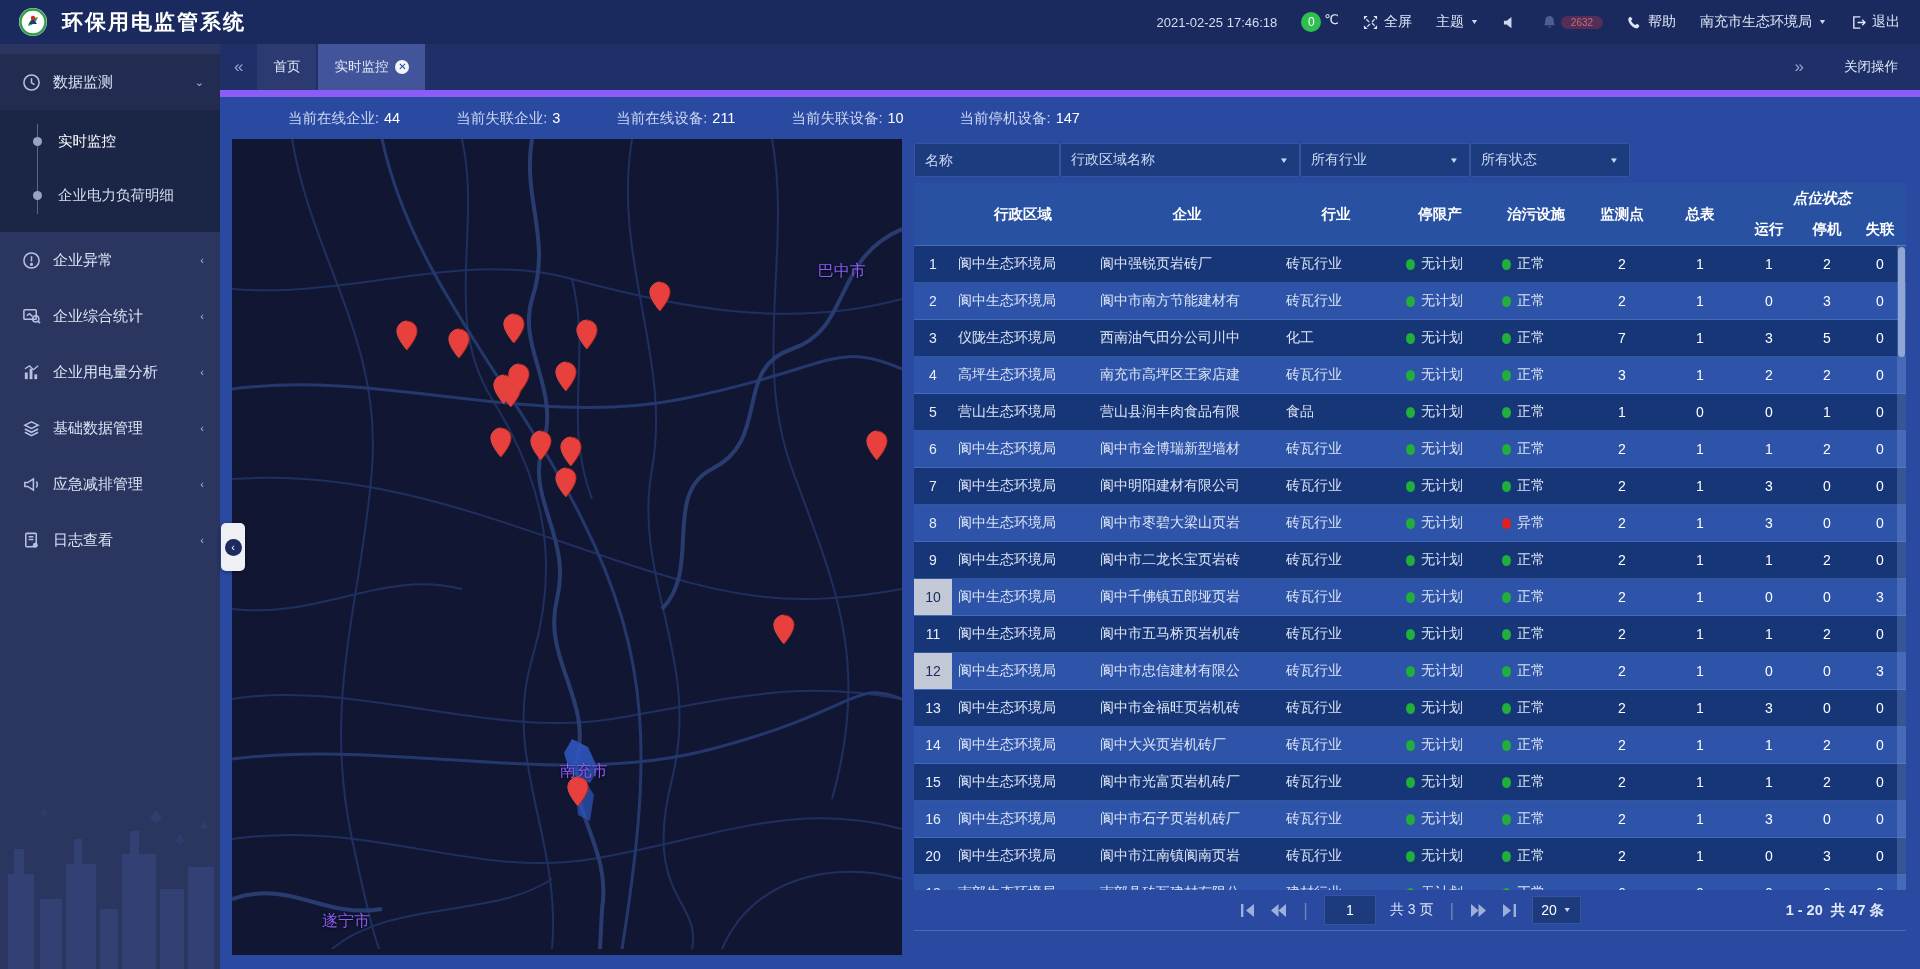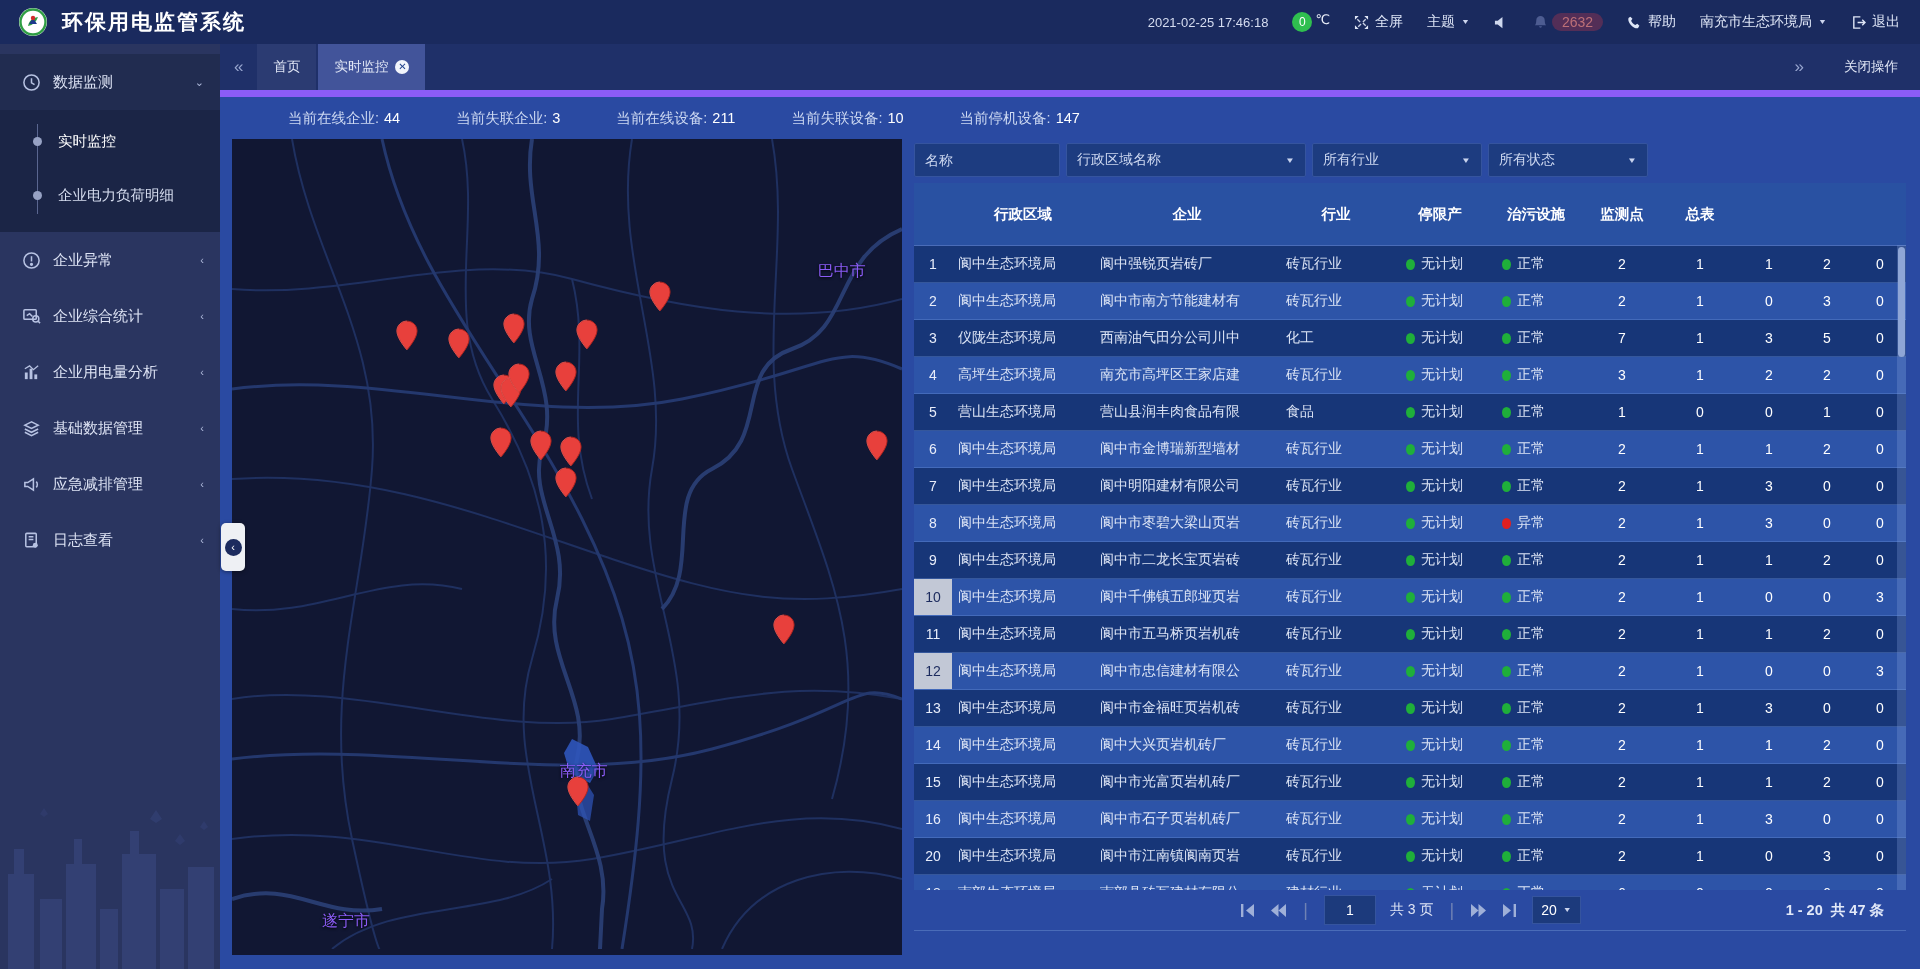--- a/index.html
+++ b/index.html
@@ -12,21 +12,21 @@
   .app-title{font-size:21px;font-weight:bold;letter-spacing:2px;color:#fff;}
   .hdr-right{margin-left:auto;display:flex;align-items:center;gap:24px;padding-right:20px;font-size:14px;}
   .hdr-item{display:flex;align-items:center;gap:6px;color:#dfe6f7;cursor:pointer;white-space:nowrap;}
   .dtime{font-size:13px;color:#d5dcf0;}
   .temp{display:flex;align-items:flex-start;gap:3px;}
   .temp-badge{width:20px;height:20px;border-radius:50%;background:#2fbf4f;color:#fff;font-size:12px;
     display:flex;align-items:center;justify-content:center;}
   .temp-unit{font-size:13px;color:#eef2fb;}
   .caret{font-size:9px;color:#cdd6ee;transform:scaleY(.8);}
   .bell-wrap{display:flex;align-items:center;gap:4px;opacity:.85;}
-  .badge-pill{background:#5e2f56;color:#d97c7c;font-size:14px;border-radius:9px;padding:1px 10px;}
+  .badge-pill{background:#5e2f56;color:#d97c7c;font-size:10px;border-radius:9px;padding:1px 10px;}
   .hicon{width:15px;height:15px;display:inline-block;}
   
   .body-row{flex:1;display:flex;min-height:0;}
   
   .side{width:220px;flex:0 0 220px;background:#2a3560;position:relative;overflow:hidden;color:#dde3f4;}
   .side-inner{position:relative;z-index:2;padding-top:10px;}
   .sgroup{height:56px;display:flex;align-items:center;padding:0 16px 0 22px;font-size:15px;cursor:pointer;gap:12px;}
   .sgroup .gchev{margin-left:auto;font-size:11px;color:#aeb9da;}
   .sgroup .sicon{width:19px;height:19px;color:#b7c2e2;flex:0 0 auto;}
   .sgroup.open{background:#212c50;}
@@ -62,21 +62,21 @@
   .city{position:absolute;transform:translate(-50%,-50%);color:#8b5cf6;font-size:16px;
     text-shadow:0 1px 3px #000;white-space:nowrap;pointer-events:none;}
   .pin{position:absolute;width:23px;height:31px;transform:translate(-50%,-100%);cursor:pointer;}
   .handle{position:absolute;left:-11px;top:calc(50% - 24px);width:24px;height:48px;background:#eef0f4;
     border-radius:5px;display:flex;align-items:center;justify-content:center;cursor:pointer;z-index:5;
     box-shadow:0 1px 4px rgba(0,0,0,.4);}
   .handle .hc{width:17px;height:17px;border-radius:50%;background:#1c2b5e;color:#fff;font-size:11px;
     display:flex;align-items:center;justify-content:center;}
   
   .panel{flex:1;display:flex;flex-direction:column;min-width:0;}
-  .filters{height:34px;flex:0 0 34px;display:flex;gap:6px;margin:4px 0 6px 0;}
+  .filters{height:34px;flex:0 0 34px;display:flex;margin:4px 0 6px 0;}
   .fbox{background:#1d3c80;border:1px solid #35549e;color:#cdd8f0;font-size:14px;display:flex;
     align-items:center;padding:0 10px;border-radius:2px;cursor:pointer;}
   .fbox .fcaret{margin-left:auto;font-size:10px;color:#c9d4ee;transform:scaleY(.8);padding-left:12px;}
   input.fbox{outline:none;}
   input.fbox::placeholder{color:#cdd8f0;opacity:1;}
   .f-name{width:124px;}
   .f-region{width:218px;}
   .f-industry{width:148px;}
   .f-status{width:138px;}
   
@@ -436,20 +436,28 @@
               <div class="thead">
                 <div class="thr">
                   <div class="hc2"></div>
                   <div class="hc2">行政区域</div>
                   <div class="hc2">企业</div>
                   <div class="hc2">行业</div>
                   <div class="hc2">停限产</div>
                   <div class="hc2">治污设施</div>
                   <div class="hc2">监测点</div>
                   <div class="hc2">总表</div>
+                  <div class="grp">
+                    <div class="grp-top">点位状态</div>
+                    <div class="grp-bot">
+                      <div>运行</div>
+                      <div>停机</div>
+                      <div>失联</div>
+                    </div>
+                  </div>
                 </div>
               </div>
               <div class="rows" id="rows">
                   <div class="trow">
                     <div class="c idx">1</div>
                     <div class="c tl">阆中生态环境局</div>
                     <div class="c tl">阆中强锐页岩砖厂</div>
                     <div class="c tl">砖瓦行业</div>
                     <div class="c st"><span class="dot g"></span>无计划</div>
                     <div class="c st"><span class="dot g"></span>正常</div>

